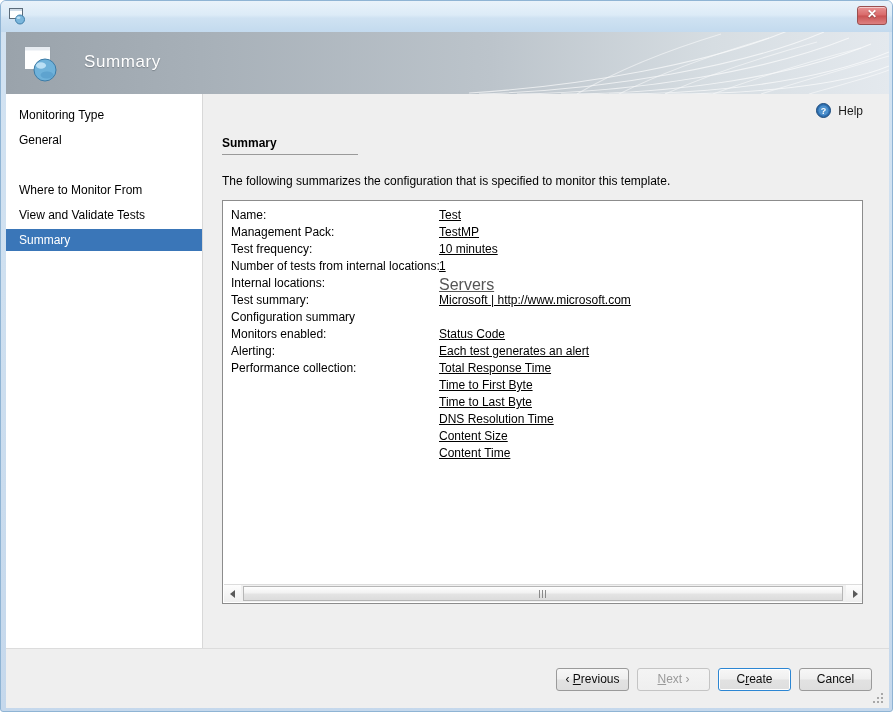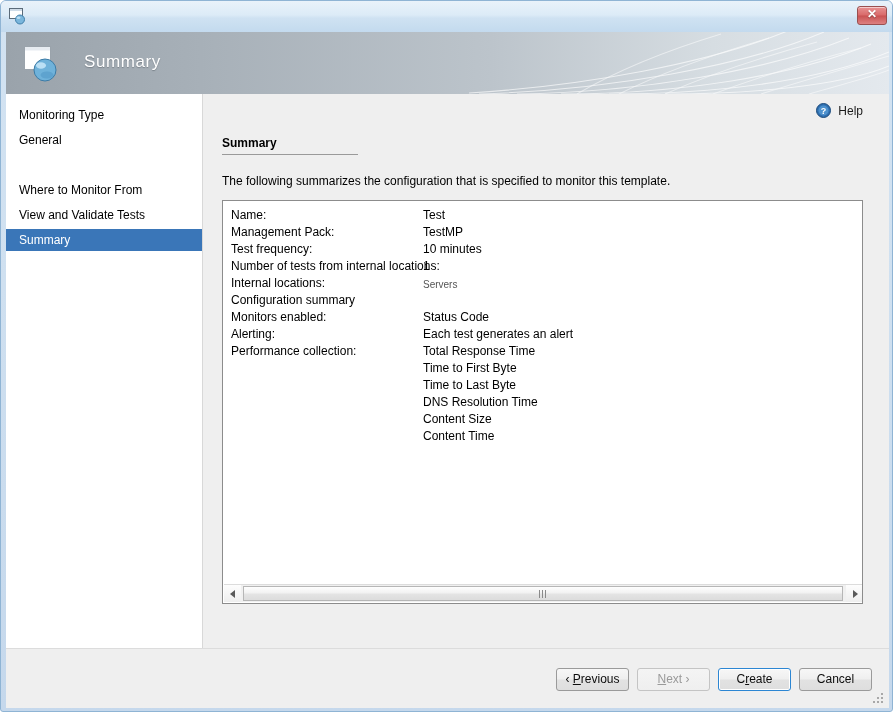--- a/index.html
+++ b/index.html
@@ -198,25 +198,26 @@
     color: #000000;
     white-space: nowrap;
   }
   .srow .lbl {
     position: absolute;
     left: 8px;
     top: 0;
   }
   .srow .val {
     position: absolute;
-    left: 200px;
+    left: 216px;
     top: 0;
+    text-decoration: underline;
   }
   .srow .val.muted {
-    font-size: 10px;
+    font-size: 16px;
     color: #555555;
     top: 1px;
   }
 
   
   #hscroll {
     position: absolute;
     left: 1px; bottom: 1px;
     width: 639px; height: 18px;
     background: #f0f0f0;
@@ -412,20 +413,24 @@
         </div>
         <div class="srow">
           <span class="lbl">Number of tests from internal locations:</span>
           <span class="val">1</span>
         </div>
         <div class="srow">
           <span class="lbl">Internal locations:</span>
           <span class="val muted">Servers</span>
         </div>
         <div class="srow">
+          <span class="lbl">Test summary:</span>
+          <span class="val">Microsoft | http://www.microsoft.com</span>
+        </div>
+        <div class="srow">
           <span class="lbl">Configuration summary</span>
           <span class="val"></span>
         </div>
         <div class="srow">
           <span class="lbl">Monitors enabled:</span>
           <span class="val">Status Code</span>
         </div>
         <div class="srow">
           <span class="lbl">Alerting:</span>
           <span class="val">Each test generates an alert</span>

